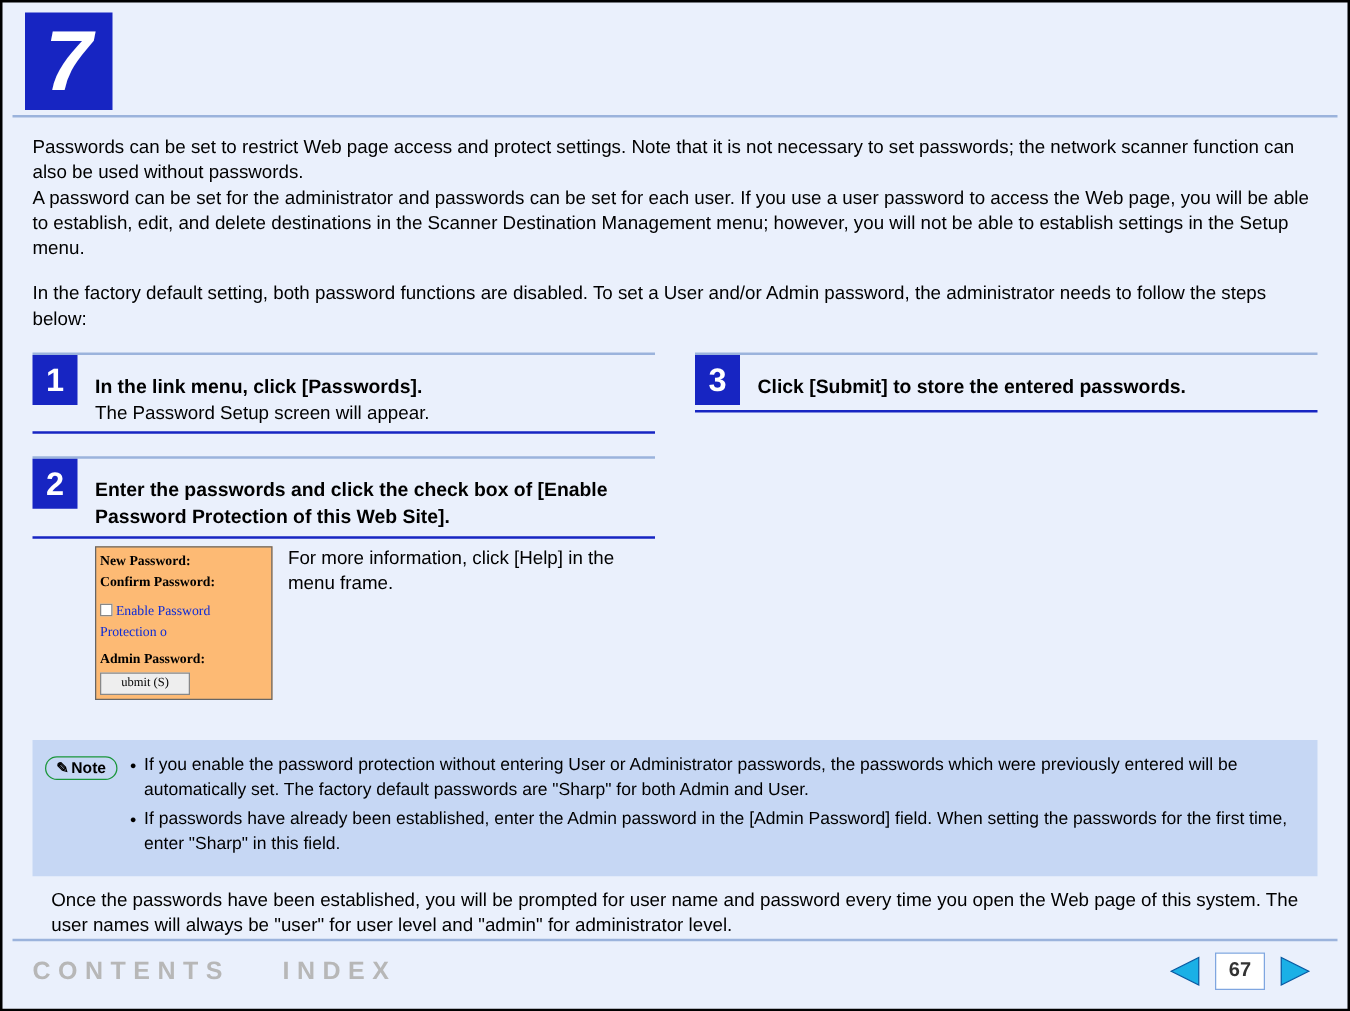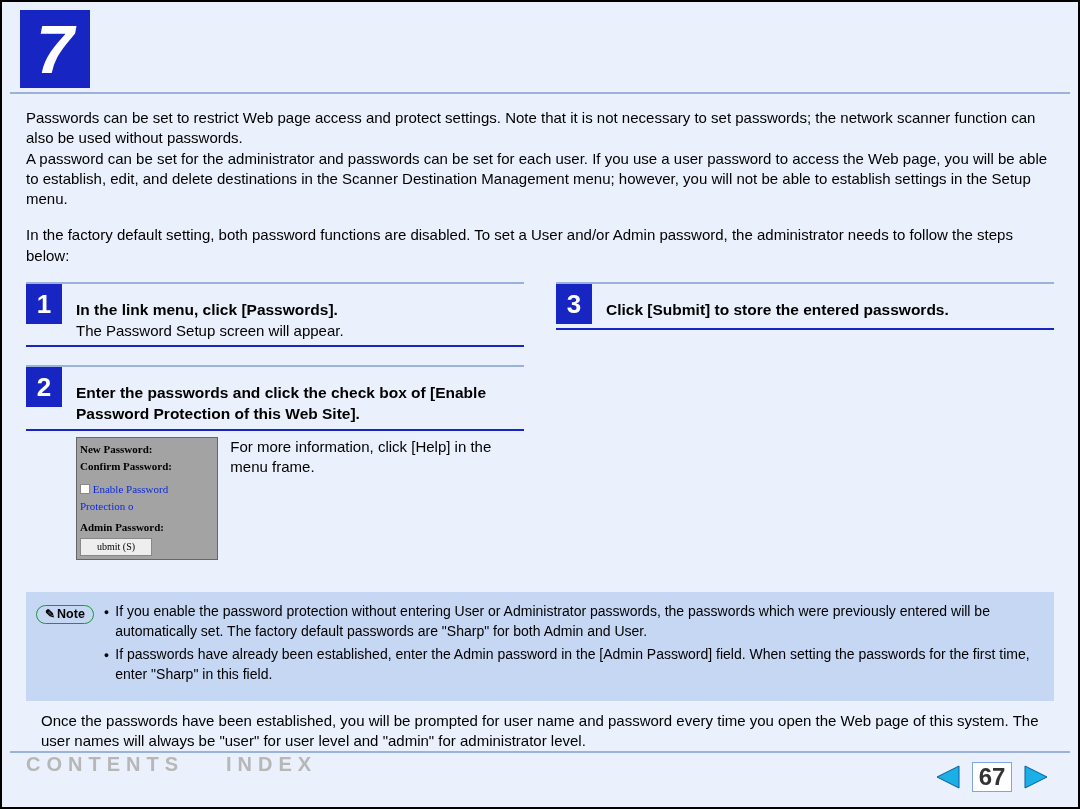--- a/index.html
+++ b/index.html
@@ -106,21 +106,21 @@
   .step-body-flex {
     display: flex;
     align-items: flex-start;
     margin-left: 50px;
     margin-top: 6px;
     gap: 12px;
   }
   .mini-shot {
     width: 168px;
     border: 1px solid #666;
-    background: #a3a3a3;
+    background: #fdba74;
     font-family: "Times New Roman", serif;
     font-size: 11px;
     padding: 3px 2px 3px 3px;
     line-height: 1.55;
   }
   .mini-shot .blue { color: #0d2bd8; }
   .mini-shot .btn {
     border: 1px solid #888; background:#eee; font-size:10px;
     display:inline-block; padding:0 16px; margin-top:2px;
   }
@@ -149,20 +149,21 @@
     gap: 2px;
   }
   .note-pill::before { content: "✎"; font-size: 12px; }
   .note-body ul { list-style: none; }
   .note-body li { display: flex; margin-bottom: 4px; }
   .note-body li::before { content: "●"; font-size: 9px; margin-right: 6px; margin-top: 4px; flex-shrink:0;}
   
   .pg-foot {
     height: 50px;
     display: flex;
+    align-items: center;
     justify-content: space-between;
     padding: 0 16px;
     margin: 0 8px 6px 8px;
     border-top: 2px solid #9bb3dc;
   }
   .foot-left { display: flex; gap: 42px; }
   .foot-link {
     color: #b7b7b7;
     font-weight: bold;
     font-size: 20px;
@@ -179,21 +180,21 @@
   .nav-arrow svg { display:block; }
   .page-num-box {
     border: 1.5px solid #7fa6e0;
     background: #fff;
     width: 40px;
     height: 30px;
     display: flex;
     align-items: center;
     justify-content: center;
     font-weight: bold;
-    font-size: 24px;
+    font-size: 16px;
     color: #333;
   }
 </style>
 </head>
 <body>
 
 <div class="page">
 
   <header class="pg-head">
     <div class="chapter-num-wrap">

